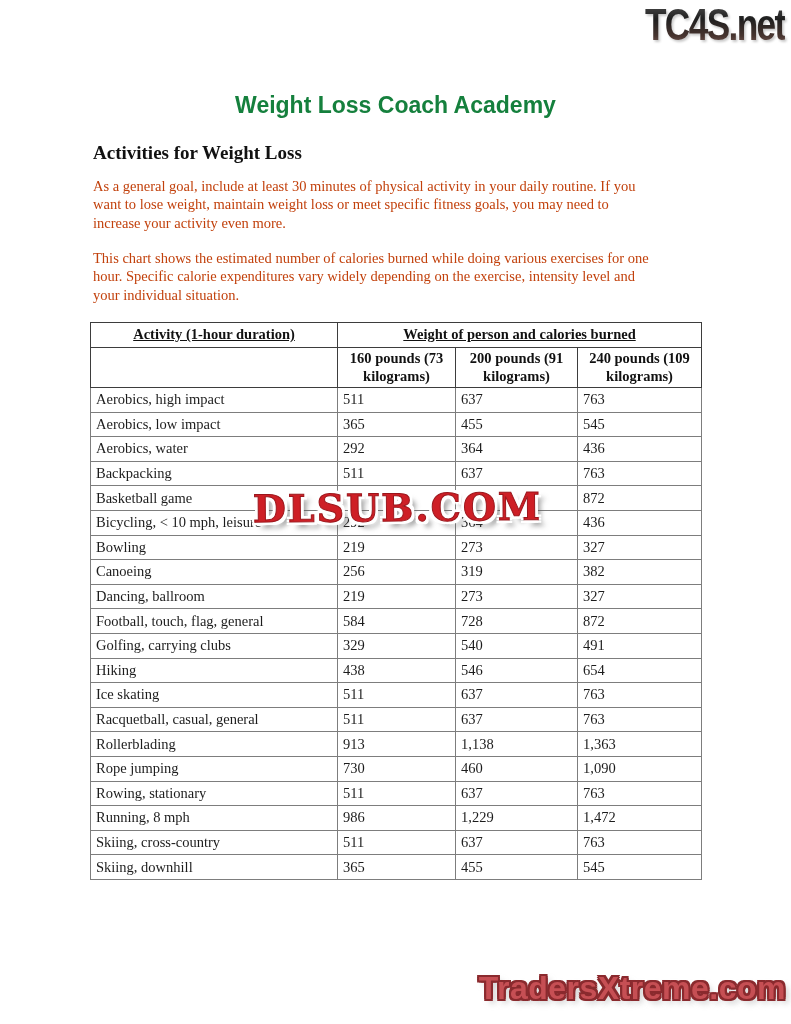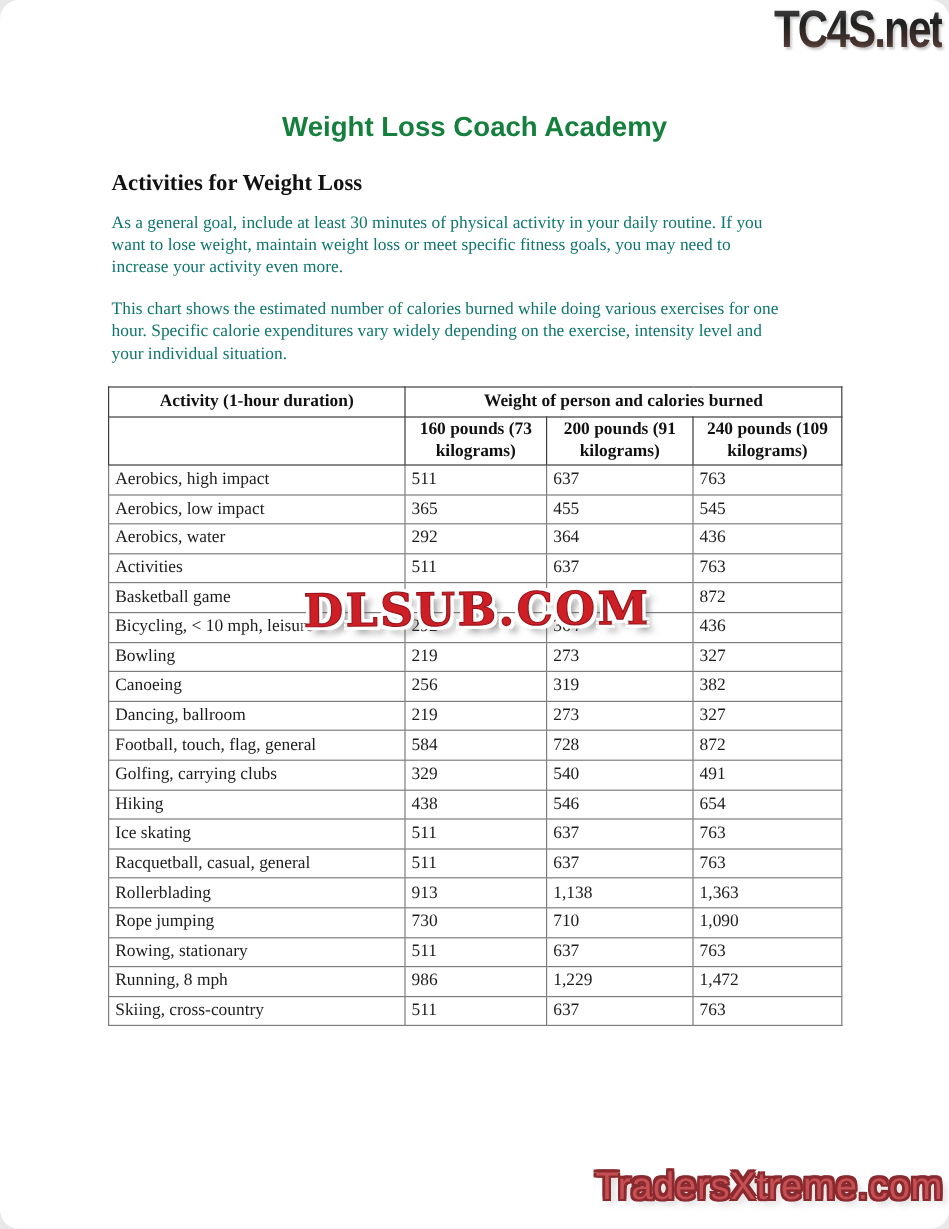--- a/index.html
+++ b/index.html
@@ -6,21 +6,20 @@
   html, body { background: #e8e8e8; }
   .page {
     position: relative;
     width: 791px;
     height: 1024px;
     background: #ffffff;
     font-family: "Liberation Serif", serif;
     color: #1c1c1c;
     overflow: hidden;
     margin: 0 auto;
-    border-radius: 16px;
   }
 
   
   .tc4s-logo {
     position: absolute;
     top: 0px;
     right: 6px;
     font-family: "Liberation Sans", sans-serif;
     font-weight: bold;
     font-size: 44px;
@@ -57,21 +56,21 @@
     color: #111;
   }
 
   .para {
     position: absolute;
     left: 93px;
     width: 614px;
     font-size: 14.5px;
     line-height: 18.3px;
     white-space: pre-line;
-    color: #0f766e;
+    color: #c2410c;
   }
   .p1 { top: 177px; }
   .p2 { top: 249px; }
 
   
   table.calories {
     position: absolute;
     top: 322px;
     left: 90px;
     width: 611px;
@@ -82,21 +81,21 @@
   table.calories th {
     font-weight: bold;
     text-align: center;
     border: 1px solid #3d3d3d;
     white-space: pre-line;
     line-height: 17.5px;
     padding: 2px 4px;
     vertical-align: middle;
     color: #111;
   }
-  table.calories thead tr.group-row th { height: 25px; }
+  table.calories thead tr.group-row th { height: 25px; text-decoration: underline; }
   table.calories thead tr.sub-row th { height: 40px; }
   table.calories tbody td {
     border: 1px solid #7d7d7d;
     padding: 0 5px;
     height: 24.6px;
     line-height: 17px;
     vertical-align: middle;
     text-align: left;
     color: #1c1c1c;
   }
@@ -121,21 +120,21 @@
        6px  6px 5px rgba(90, 90, 90, 0.55);
     transform: rotate(-0.5deg);
   }
 
   
   .traders-logo {
     position: absolute;
     right: 5px;
     top: 970px;
     font-family: "Liberation Sans", sans-serif;
-    font-weight: normal;
+    font-weight: bold;
     font-size: 32px;
     letter-spacing: 0.5px;
     color: #c64f54;
     white-space: nowrap;
     text-shadow:
       -2px -2px 0 #8a2a2e, 2px -2px 0 #8a2a2e,
       -2px  2px 0 #8a2a2e, 2px  2px 0 #8a2a2e,
       -2px  0   0 #8a2a2e, 2px  0   0 #8a2a2e,
        0   -2px 0 #8a2a2e, 0    2px 0 #8a2a2e,
        4px  4px 6px rgba(150, 150, 150, 0.6);
@@ -195,21 +194,21 @@
           <td>455</td>
           <td>545</td>
         </tr>
         <tr>
           <td>Aerobics, water</td>
           <td>292</td>
           <td>364</td>
           <td>436</td>
         </tr>
         <tr>
-          <td>Activities</td>
+          <td>Backpacking</td>
           <td>511</td>
           <td>637</td>
           <td>763</td>
         </tr>
         <tr>
           <td>Basketball game</td>
           <td></td>
           <td></td>
           <td>872</td>
         </tr>
@@ -269,41 +268,47 @@
         </tr>
         <tr>
           <td>Rollerblading</td>
           <td>913</td>
           <td>1,138</td>
           <td>1,363</td>
         </tr>
         <tr>
           <td>Rope jumping</td>
           <td>730</td>
-          <td>710</td>
+          <td>460</td>
           <td>1,090</td>
         </tr>
         <tr>
           <td>Rowing, stationary</td>
           <td>511</td>
           <td>637</td>
           <td>763</td>
         </tr>
         <tr>
           <td>Running, 8 mph</td>
           <td>986</td>
           <td>1,229</td>
           <td>1,472</td>
         </tr>
         <tr>
           <td>Skiing, cross-country</td>
           <td>511</td>
           <td>637</td>
           <td>763</td>
         </tr>
+        <tr>
+          <td>Skiing, downhill</td>
+          <td>365</td>
+          <td>455</td>
+          <td>545</td>
+        </tr>
       </tbody>
   </table>
 
   <div class="watermark">DLSUB.COM</div>
 
   <div class="traders-logo">TradersXtreme.com</div>
 
 </div>
 
 </body></html>

